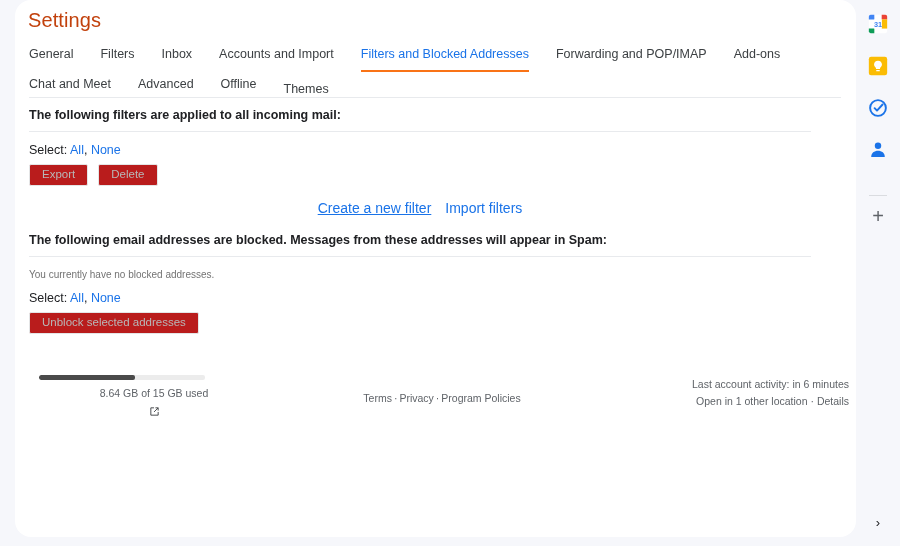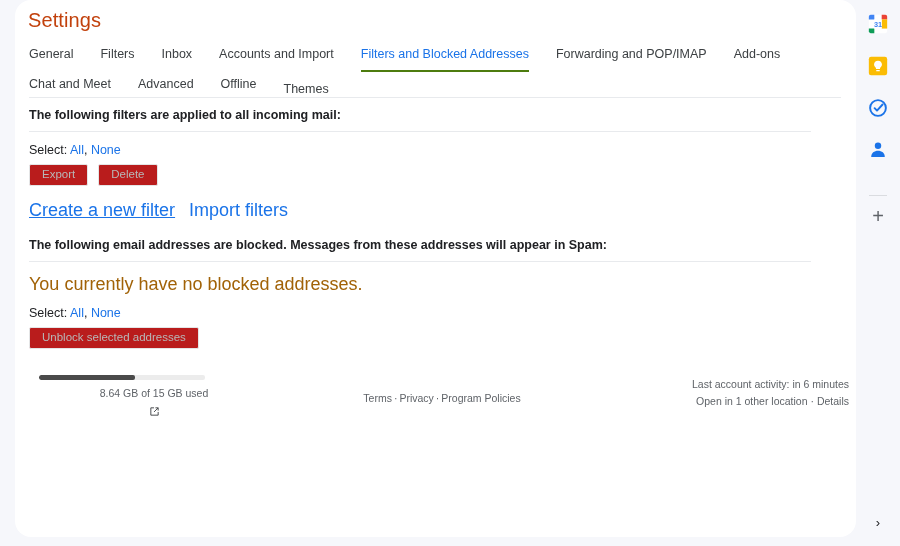--- a/index.html
+++ b/index.html
@@ -56,21 +56,21 @@
     color: #3c4043;
     padding: 5px 0 9px 0;
     margin-right: 27px;
     white-space: nowrap;
     cursor: pointer;
     border-bottom: 2px solid transparent;
     line-height: 14px;
   }
   .tab.active {
     color: #1a73e8;
-    border-bottom: 2px solid #4d7c0f;
+    border-bottom: 2px solid #f97316;
   }
   .tab.row2 {
     margin-top: 5px;
   }
   .tabs-divider {
     position: absolute;
     left: 14px;
     top: 97px;
     width: 812px;
     height: 1px;
@@ -117,33 +117,33 @@
     color: #b8b8b8;
     background: #b91c1c;
     border: 1px solid #e4e5e6;
     border-radius: 2px;
     padding: 3px 12px 4px 12px;
     line-height: 13px;
     cursor: default;
   }
 
   .filter-links {
-    text-align: left;
+    text-align: center;
     width: 782px;
     padding-top: 14px;
-    font-size: 18px;
+    font-size: 14px;
   }
   .filter-links .link-underline {
     text-decoration: underline;
     margin-right: 14px;
   }
 
   .note {
-    font-size: 18px;
-    color: #a16207;
+    font-size: 10px;
+    color: #737373;
     padding-top: 12px;
   }
 
   
   .footer {
     position: absolute;
     left: 14px;
     top: 365px;
     width: 826px;
     font-size: 10.5px;

